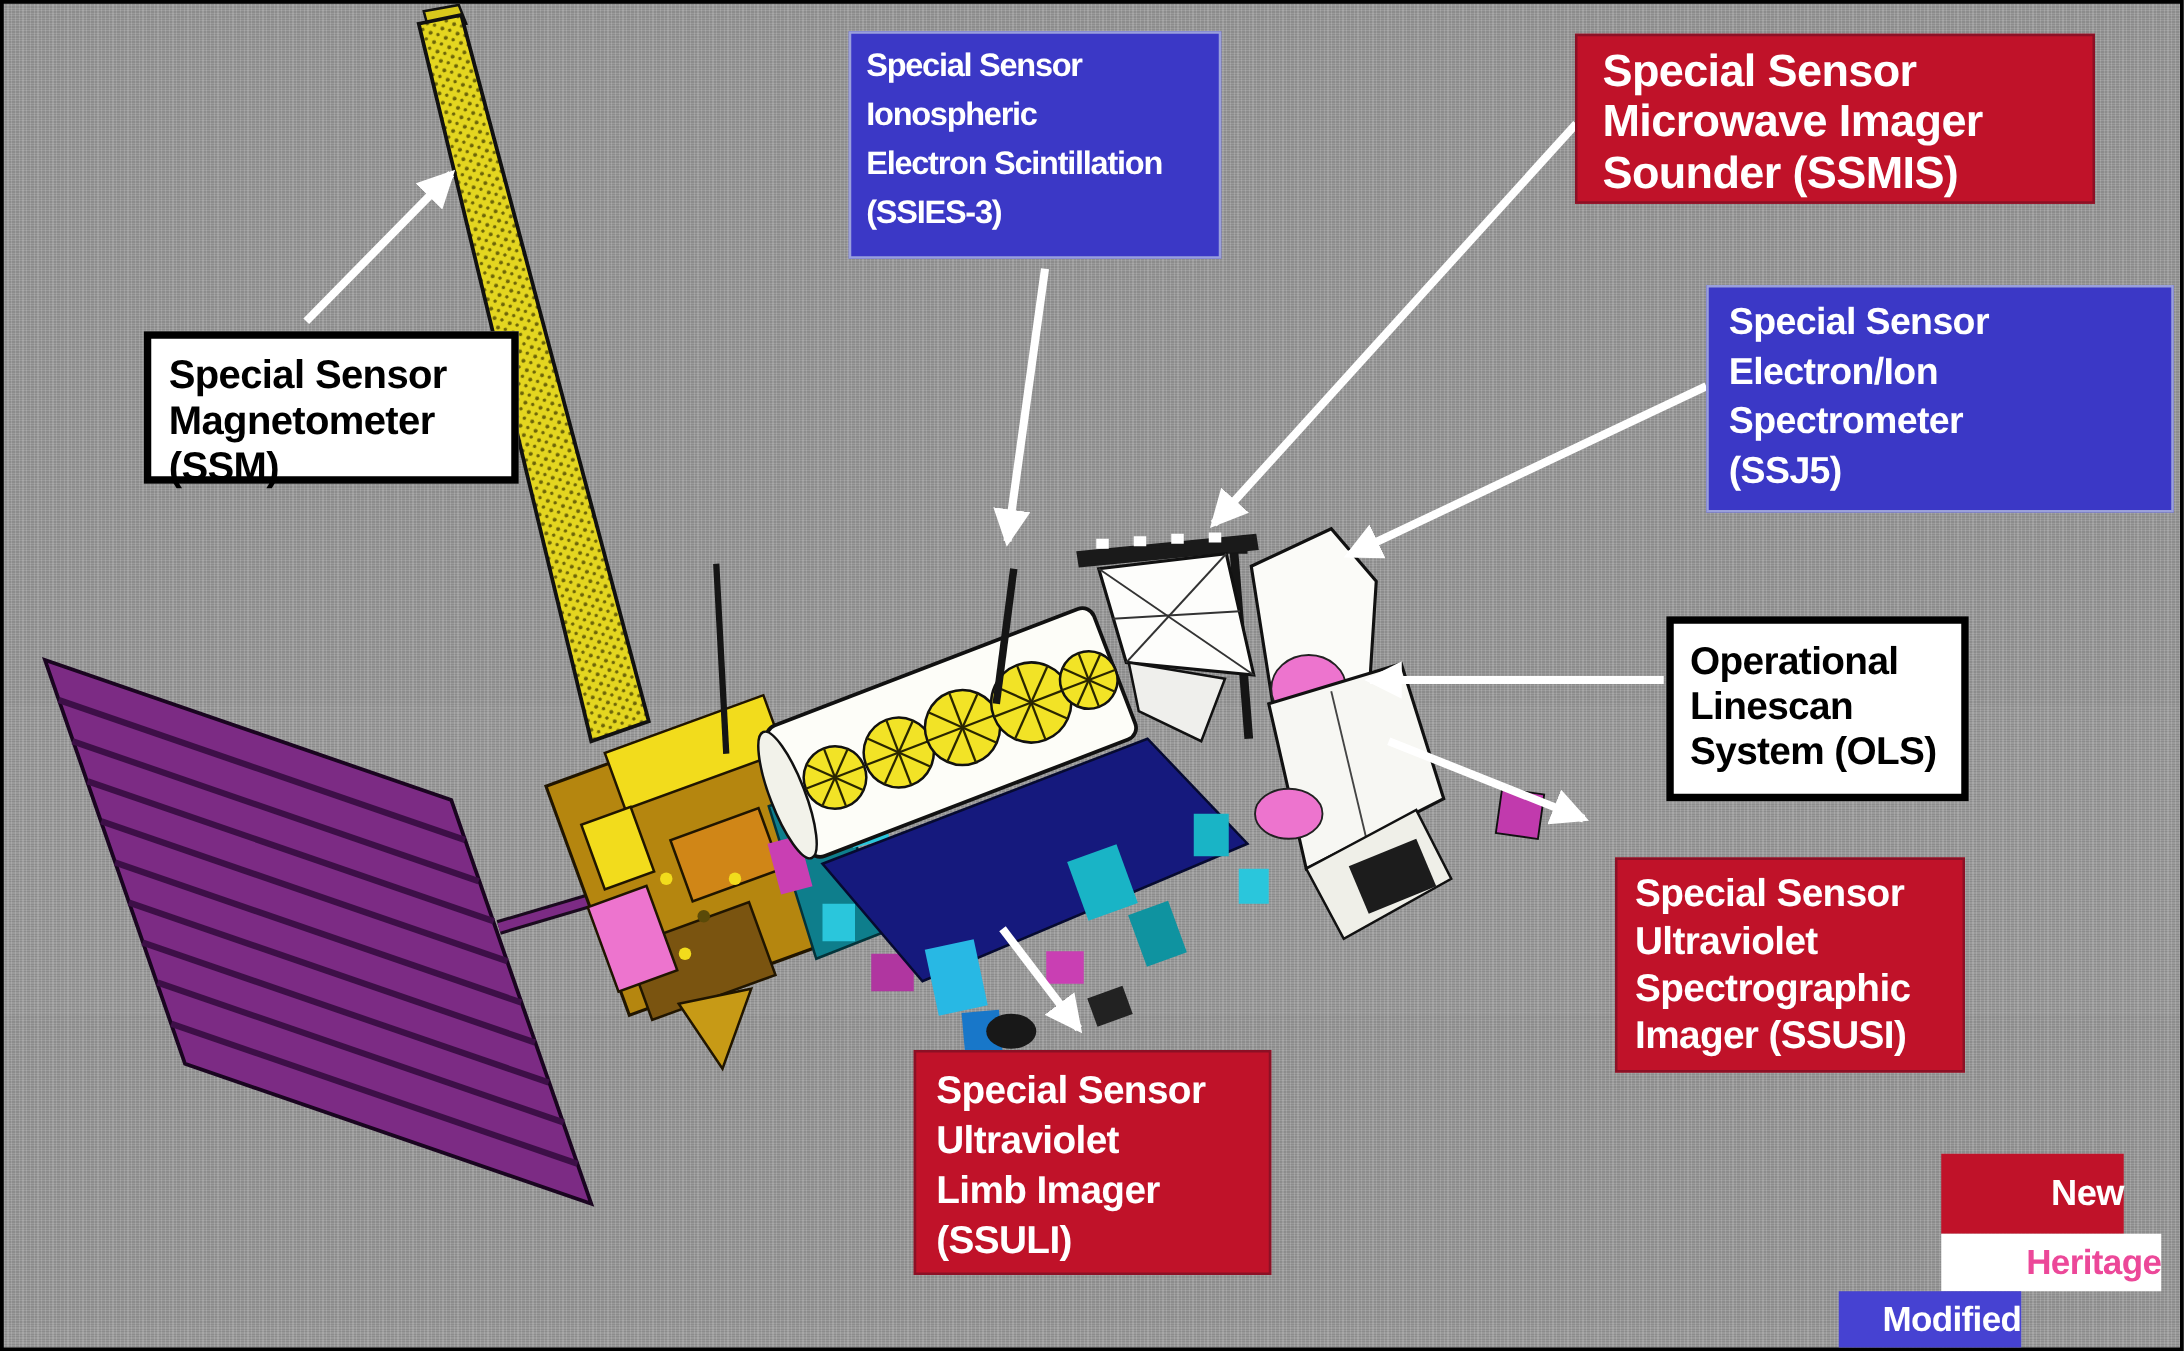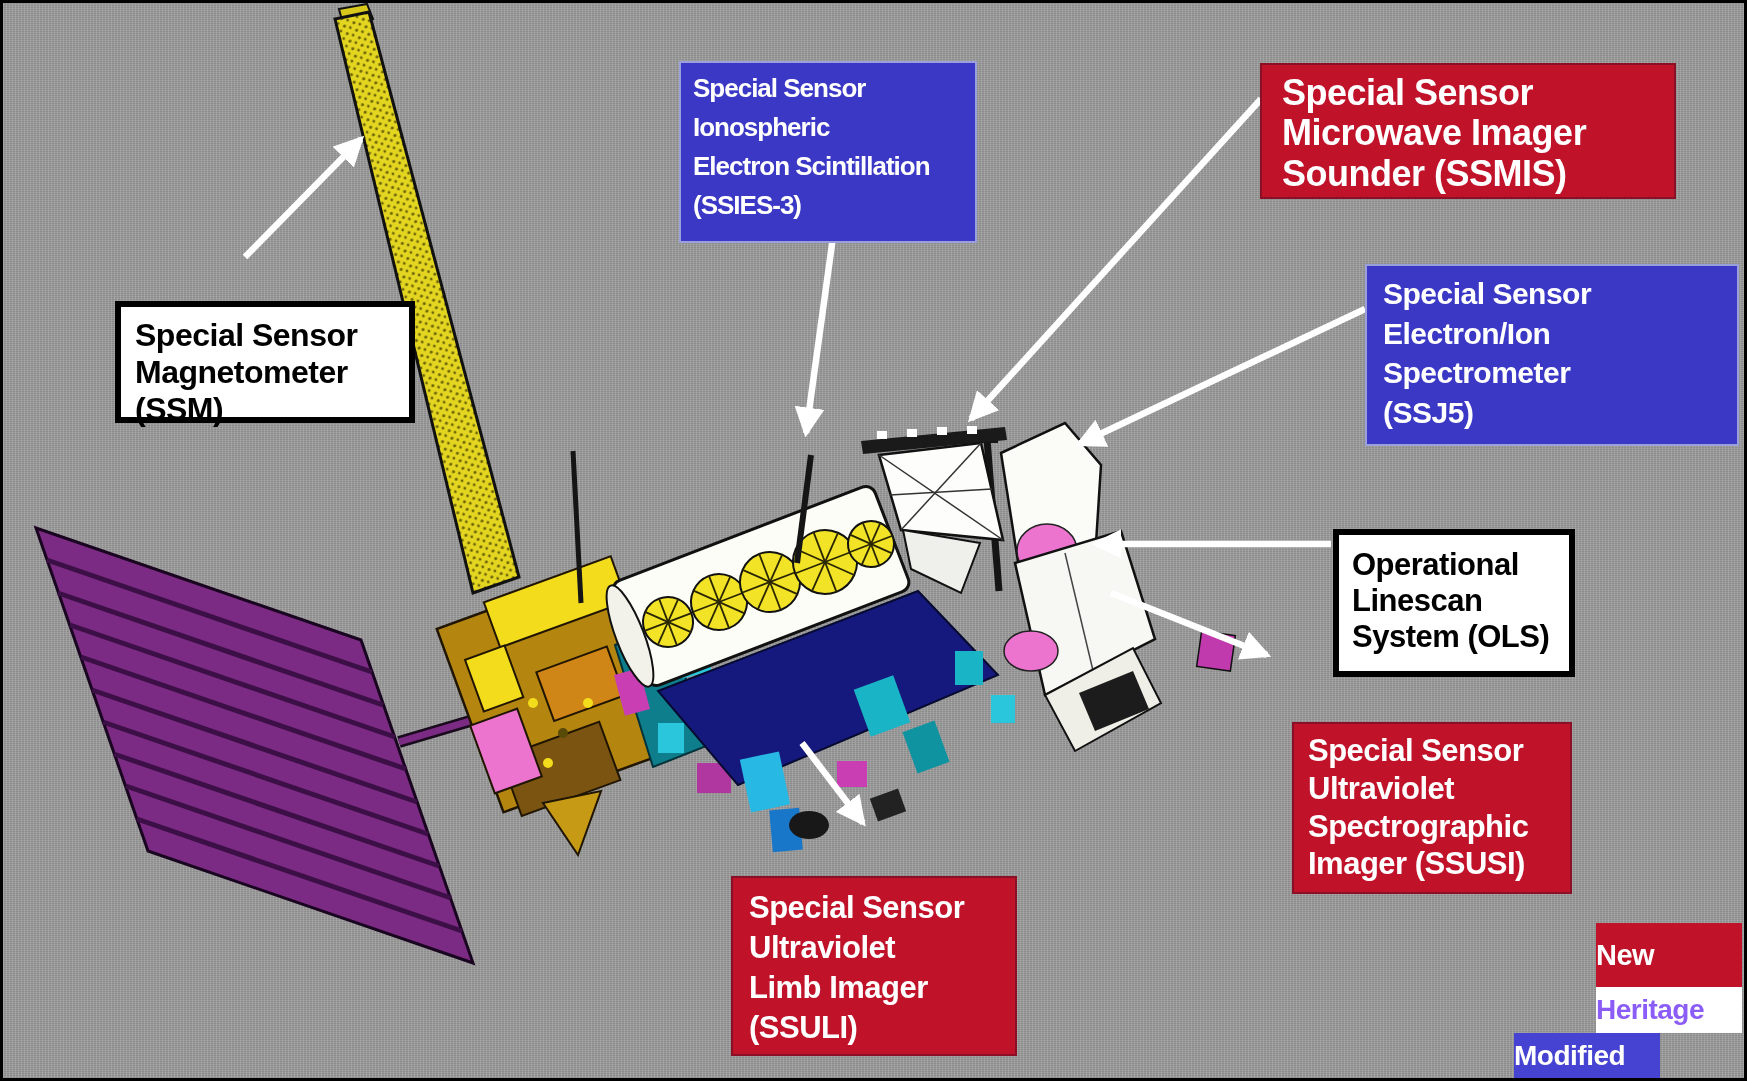--- a/index.html
+++ b/index.html
@@ -16,32 +16,30 @@
     font-family:"Liberation Sans","DejaVu Sans",sans-serif;
   }
   svg.diagram{position:absolute;left:0;top:0;}
   .label{
     position:absolute;
     font-weight:bold;
     white-space:pre-line;
     box-sizing:border-box;
     letter-spacing:-0.5px;
     line-height:1.25;
-    margin-top:36px;
   }
   .style-heritage{background:#ffffff;color:#000000;border:6px solid #000;}
   .style-modified{background:#3B38C6;color:#ffffff;border:2px solid #9aa0dc;}
   .style-new{background:#C01229;color:#ffffff;border:2px solid #8c1025;}
   .legend-item{
     position:absolute;
     font-weight:bold;
-    text-align:left;
+    text-align:right;
     box-sizing:border-box;
     letter-spacing:-0.5px;
-    margin-left:43px;
   }
 </style>
 </head>
 <body>
 
 <div class="canvas">
 
   <svg class="diagram" width="1741" height="1075" viewBox="0 0 1741 1075">
     <defs>
       <pattern id="boomdots" width="10" height="8" patternUnits="userSpaceOnUse" patternTransform="rotate(-20)">
@@ -234,17 +232,17 @@
 Spectrographic
 Imager (SSUSI)</div>
 
   <div class="label style-new" style="left:728px;top:837px;width:286px;height:180px;font-size:31px;line-height:1.29;padding:10px 4px 0 16px;">Special Sensor
 Ultraviolet
 Limb Imager
 (SSULI)</div>
 
   <div>
     <div class="legend-item" style="left:1550px;top:920px;width:146px;height:64px;line-height:64px;font-size:29px;background:#C01229;color:#ffffff;">New</div>
-    <div class="legend-item" style="left:1550px;top:984px;width:146px;height:46px;line-height:46px;font-size:28px;background:#ffffff;color:#8b5cf6;">Heritage</div>
+    <div class="legend-item" style="left:1550px;top:984px;width:176px;height:46px;line-height:46px;font-size:28px;background:#ffffff;color:#ec4899;">Heritage</div>
     <div class="legend-item" style="left:1468px;top:1030px;width:146px;height:46px;line-height:46px;font-size:28px;background:#4642D2;color:#ffffff;">Modified</div>
   </div>
 
 </div>
 
 </body></html>

